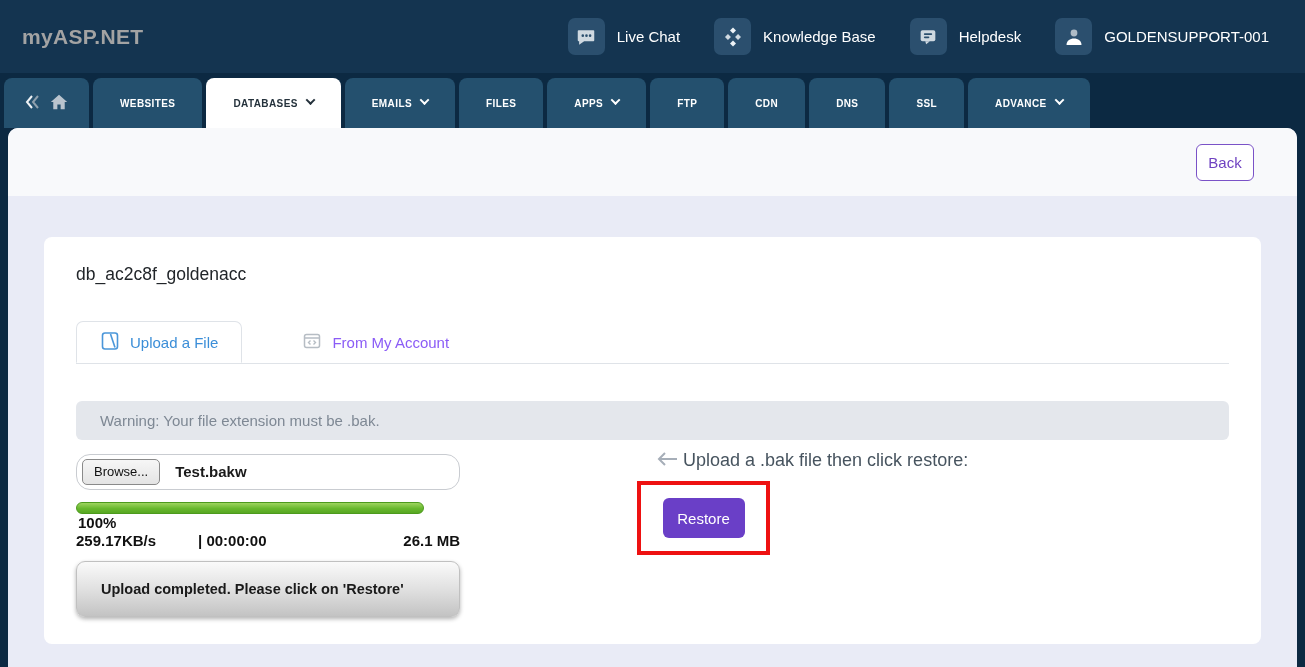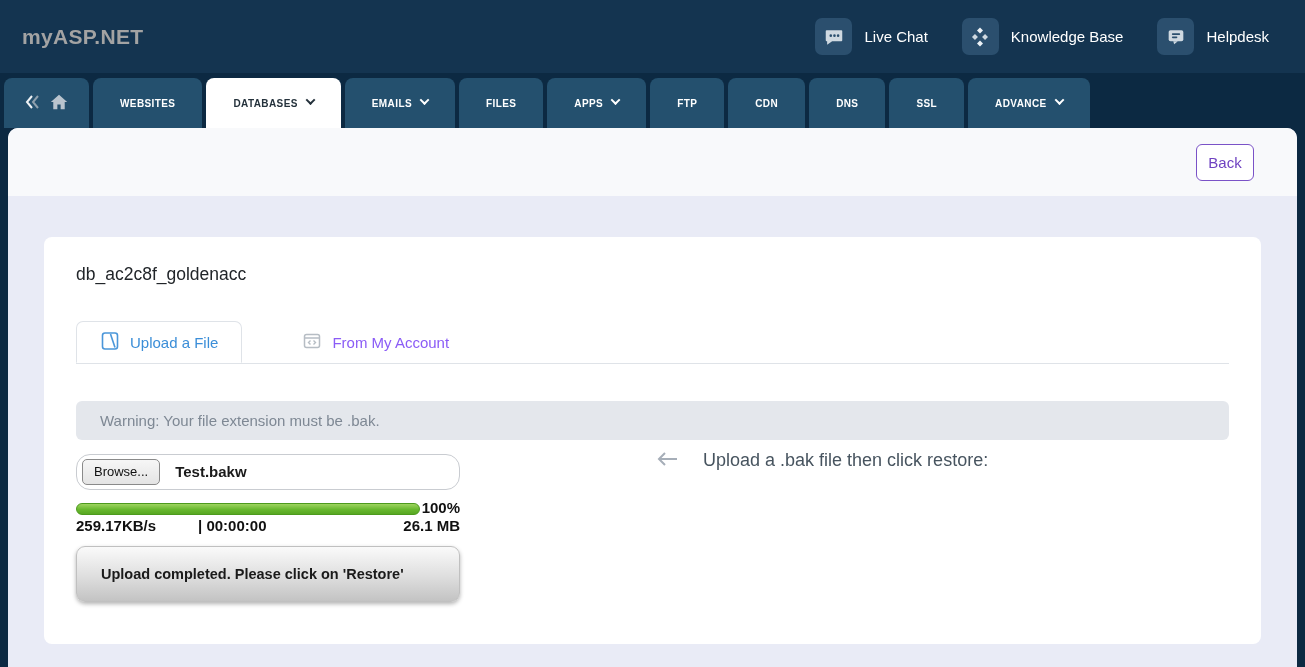--- a/index.html
+++ b/index.html
@@ -46,35 +46,35 @@
              display:flex; align-items:center; padding:0 24px; color:#7e8894; font-size:15px; }
 
   
   .left-col { width:384px; margin-top:14px; }
   .file-box { height:36px; background:#ffffff; border:1px solid #c9ccd1; border-radius:14px;
               display:flex; align-items:center; gap:15px; padding:0 10px 1px 5px; cursor:pointer; }
   .browse-btn { height:26px; padding:0 11px; background:linear-gradient(180deg,#f6f6f6,#e4e4e4);
                 border:1px solid #8a8a8a; border-radius:5px; font-size:13px; color:#111; font-family:inherit; cursor:pointer; }
   .filename { font-size:15px; font-weight:bold; color:#1a1a1a; }
 
-  .progress-row { margin-top:9px; display:flex; align-items:center; }
+  .progress-row { margin-top:9px; display:flex; align-items:flex-start;flex-direction:column; }
   .pbar { width:348px; height:12px; margin-top:3px; border:1px solid #4c9a1d; border-radius:7px;
           background:linear-gradient(180deg,#9ed45f 0%,#68b82e 55%,#57a722 100%); }
   .pct { margin-left:2px; font-size:15px; font-weight:bold; color:#111; }
   .stats-row { display:flex; margin-top:1px; font-size:15px; font-weight:bold; color:#111; }
   .stat-time { margin-left:42px; }
   .stat-size { margin-left:auto; }
 
   .status-box { margin-top:12px; height:56px; border:1px solid #c0c0c0; border-radius:9px;
                 background:linear-gradient(180deg,#fafafa 0%,#dedede 55%,#c3c3c3 100%);
                 box-shadow:0 2px 4px rgba(0,0,0,.3); display:flex; align-items:center; padding:0 24px;
                 font-size:14.5px; font-weight:bold; color:#1a1a1a; }
 
   
-  .instruction { position:absolute; left:612px; top:213px; display:flex; align-items:center; gap:25px;
+  .instruction { position:absolute; left:612px; top:213px; display:flex; align-items:center; gap:5px;
                  font-size:18px; color:#47545f; }
   .red-annot { position:absolute; left:593px; top:244px; width:133px; height:74px;
                border:4px solid #ee1111; display:flex; align-items:center; justify-content:center; }
   .restore-btn { width:82px; height:40px; background:#6a3fc7; border:none; border-radius:6px;
                  color:#ffffff; font-size:15px; font-family:inherit; cursor:pointer; }
 </style>
 </head>
 <body>
 
 <div class="header">
@@ -110,20 +110,29 @@
         <svg width="22" height="22" viewBox="0 0 24 24">
           <rect x="4" y="4.5" width="16" height="12" rx="2" fill="#cfd9e1"></rect>
           <rect x="7.5" y="8" width="9" height="1.8" rx=".9" fill="#2b4f6e"></rect>
           <rect x="7.5" y="11.5" width="6" height="1.8" rx=".9" fill="#2b4f6e"></rect>
           <path d="M9 16.5h5l-4 3.5z" fill="#cfd9e1"></path>
         </svg>
       </span>
       <span class="h-label">Helpdesk</span>
     </div>
 
+    <div class="h-item">
+      <span class="h-ico">
+        <svg width="24" height="24" viewBox="0 0 24 24">
+          <circle cx="12" cy="8" r="3.4" fill="#aebbc6"></circle>
+          <path d="M4.5 20c0-4.4 3.4-6.6 7.5-6.6s7.5 2.2 7.5 6.6z" fill="#ffffff"></path>
+        </svg>
+      </span>
+      <span class="h-label">GOLDENSUPPORT-001</span>
+    </div>
 
   </div>
 </div>
 
 <div class="nav">
   <div class="nav-tab home">
     <span>
       <svg width="18" height="16" viewBox="0 0 18 16">
         <polyline points="8,2 3,8 8,14" fill="none" stroke="#eef2f5" stroke-width="2"></polyline>
         <polyline points="14,2 9,8 14,14" fill="none" stroke="#8fa0ad" stroke-width="2"></polyline>
@@ -229,16 +238,19 @@
       <div class="instruction">
         <span>
           <svg width="22" height="14" viewBox="0 0 22 14">
             <line x1="3" y1="7" x2="21" y2="7" stroke="#a6aeb8" stroke-width="2"></line>
             <polyline points="9,1 3,7 9,13" fill="none" stroke="#a6aeb8" stroke-width="2"></polyline>
           </svg>
         </span>
         <span>Upload a .bak file then click restore:</span>
       </div>
 
+      <div class="red-annot">
+        <button class="restore-btn">Restore</button>
+      </div>
 
     </div>
   </div>
 </div>
 
 </body></html>

